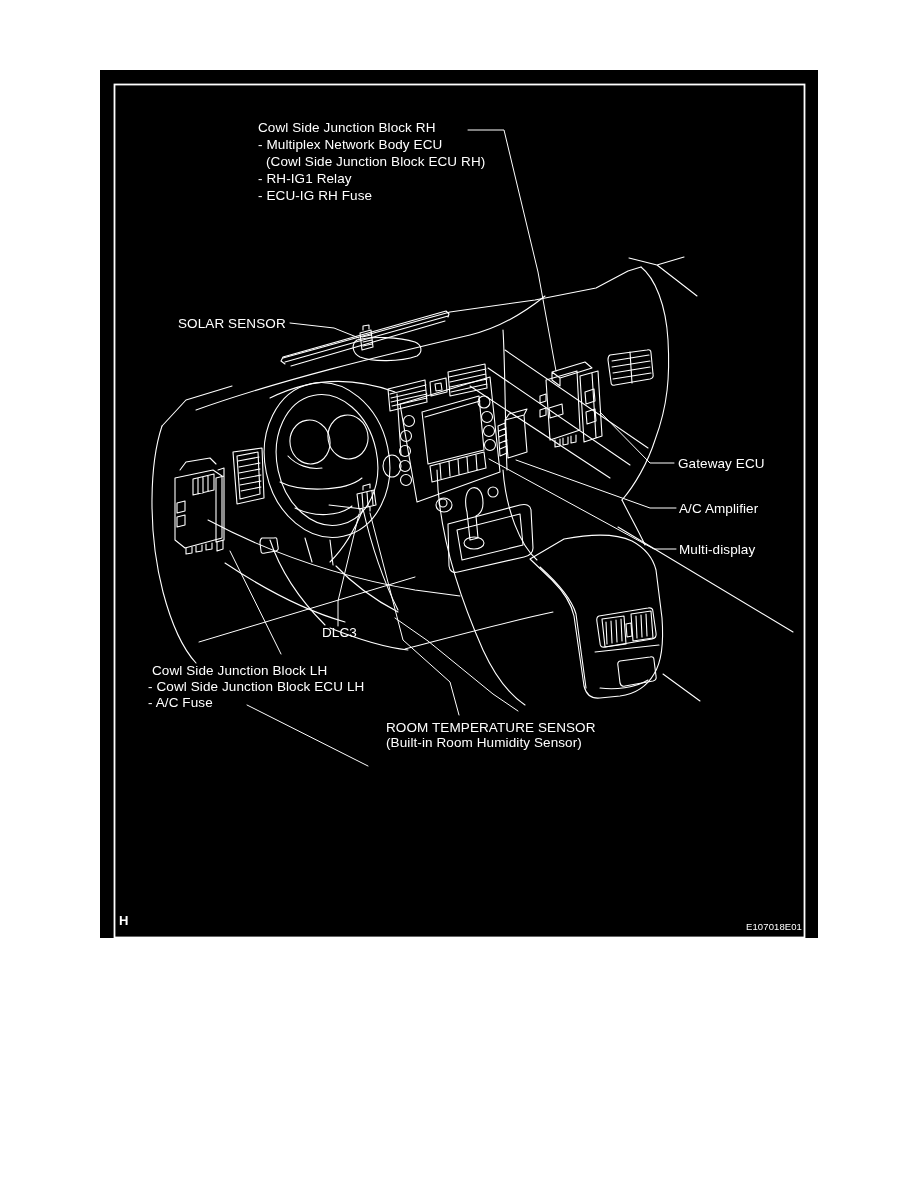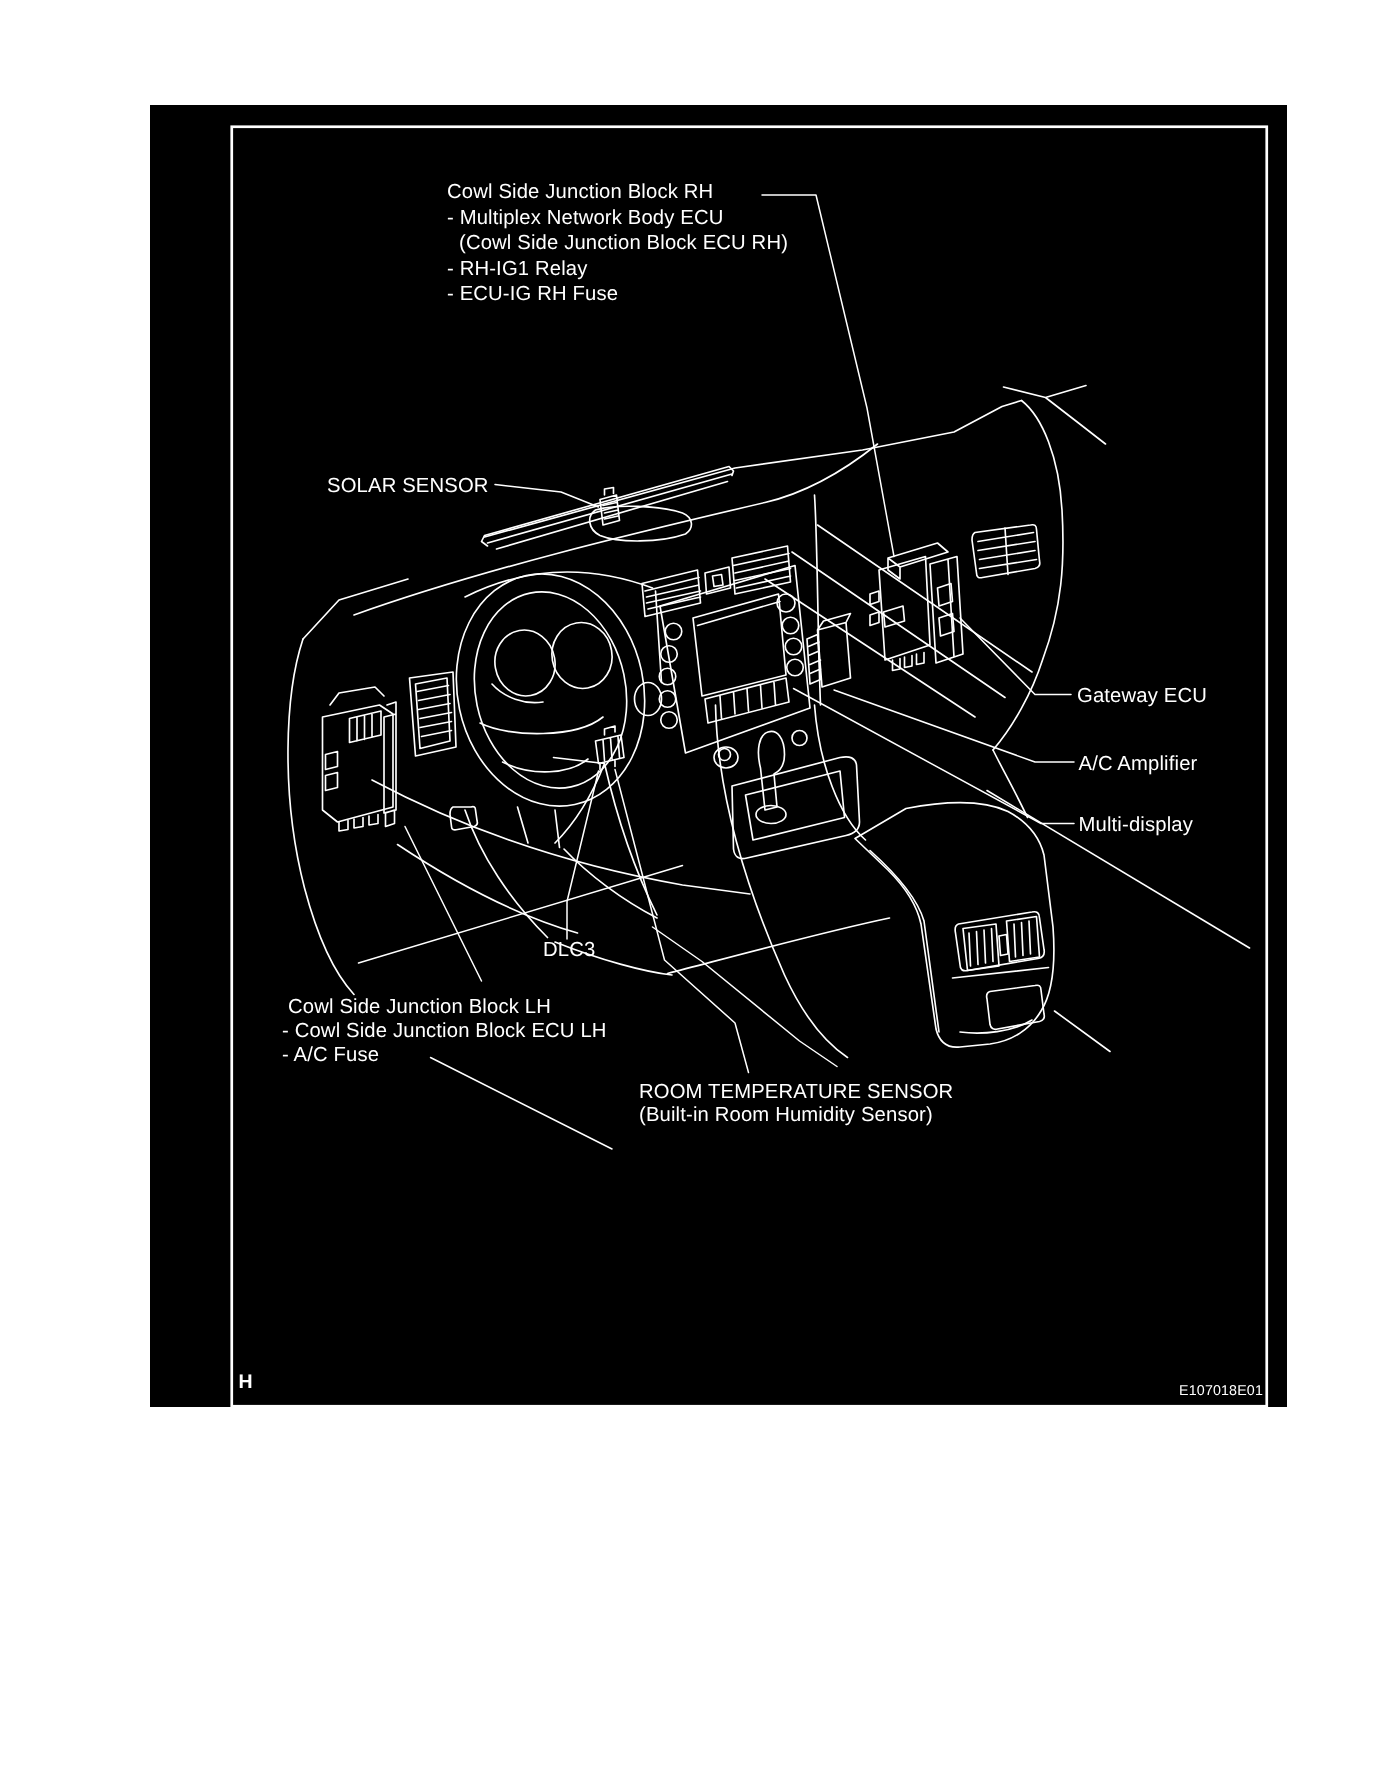--- a/index.html
+++ b/index.html
@@ -6,21 +6,20 @@
   .page{
     position:relative;
     width:918px;height:1188px;
     background:#ffffff;
     font-family:"Liberation Sans", sans-serif;
     overflow:hidden;
   }
   .diagram-panel{
     position:absolute;left:100px;top:70px;width:718px;height:868px;
     background:#000000;
-    padding-left:40px;
   }
   svg{display:block}
   svg text{
     fill:#ffffff;
     font-family:"Liberation Sans", sans-serif;
     font-size:13.5px;
     letter-spacing:0.1px;
   }
   svg text.small{font-size:9.5px;}
   svg text.mark{font-size:13px;font-weight:bold;}

